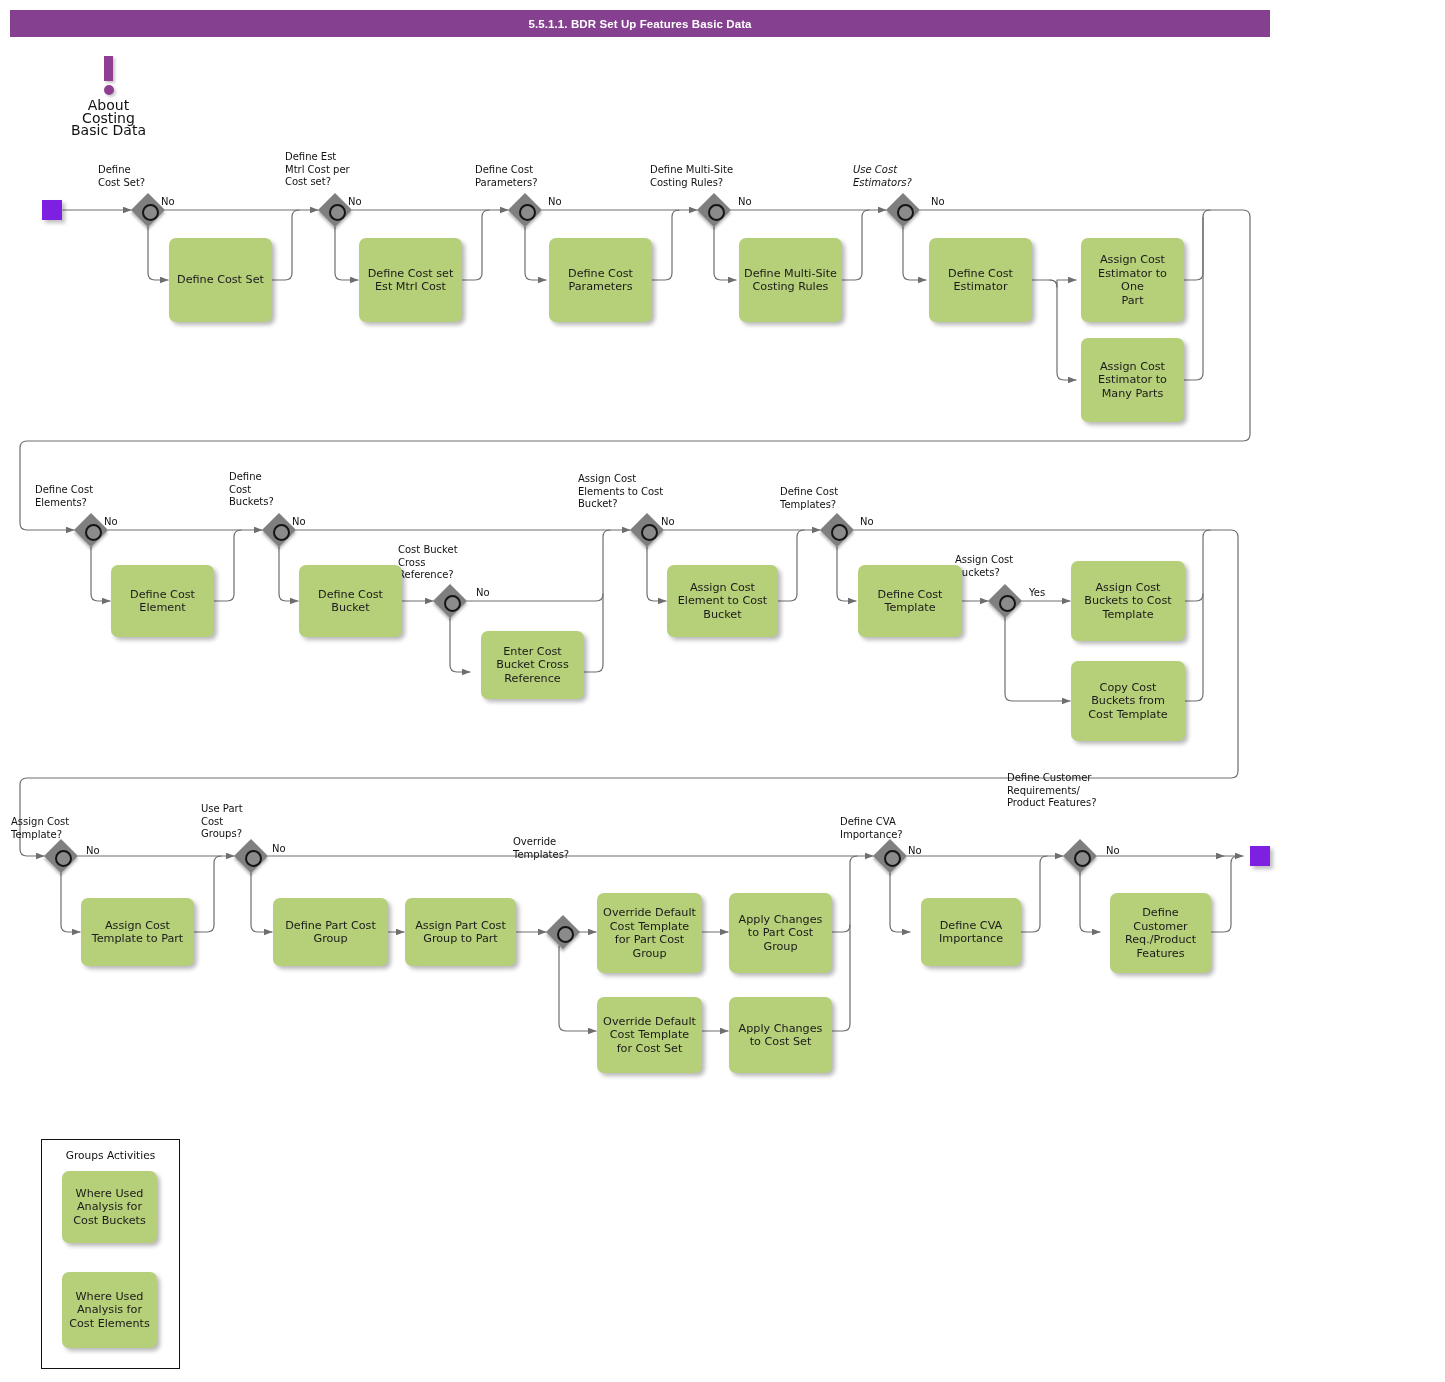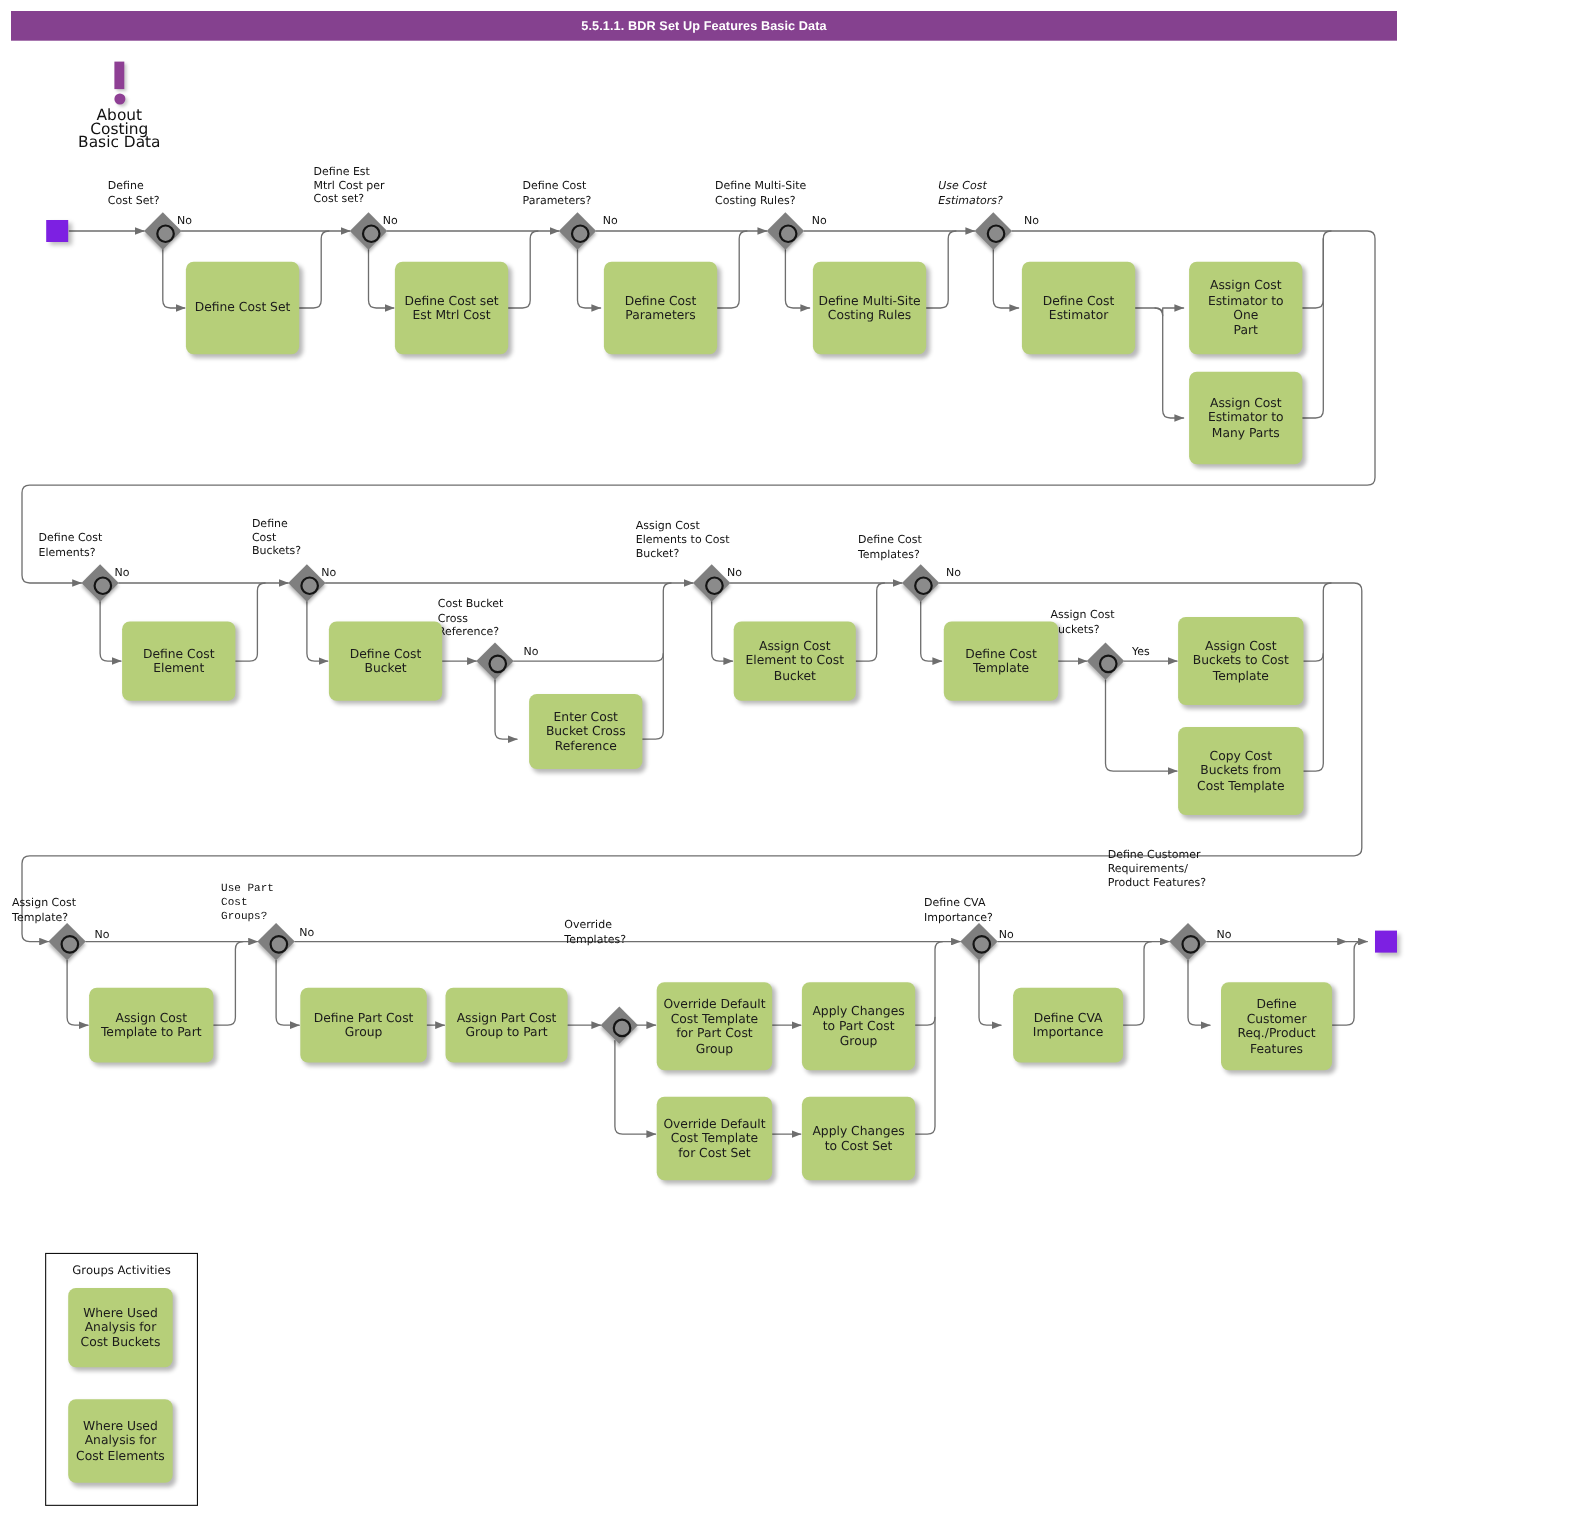--- a/index.html
+++ b/index.html
@@ -325,21 +325,21 @@
     <div class="dia"></div>
     <div class="ring"></div>
   </div>
   <div class="gwlabel" style="left:11px;top:816px;width:100px;">Assign Cost<br>Template?</div>
   <div class="yn" style="left:86px;top:845px;">No</div>
 
   <div class="gw" style="left:234px;top:839px;">
     <div class="dia"></div>
     <div class="ring"></div>
   </div>
-  <div class="gwlabel" style="left:201px;top:803px;width:100px;font-family:Liberation Mono, monospace;">Use Part<br>Cost<br>Groups?</div>
+  <div class="gwlabel" style="left:201px;top:803px;width:100px;">Use Part<br>Cost<br>Groups?</div>
   <div class="yn" style="left:272px;top:843px;">No</div>
 
   <div class="gw" style="left:546px;top:915px;">
     <div class="dia"></div>
     <div class="ring"></div>
   </div>
   <div class="gwlabel" style="left:513px;top:836px;width:100px;">Override<br>Templates?</div>
 
   <div class="gw" style="left:873px;top:839px;">
     <div class="dia"></div>

